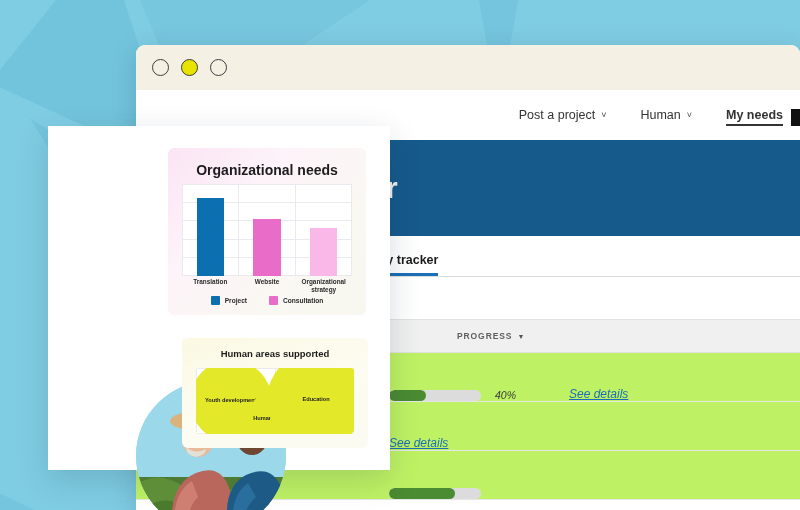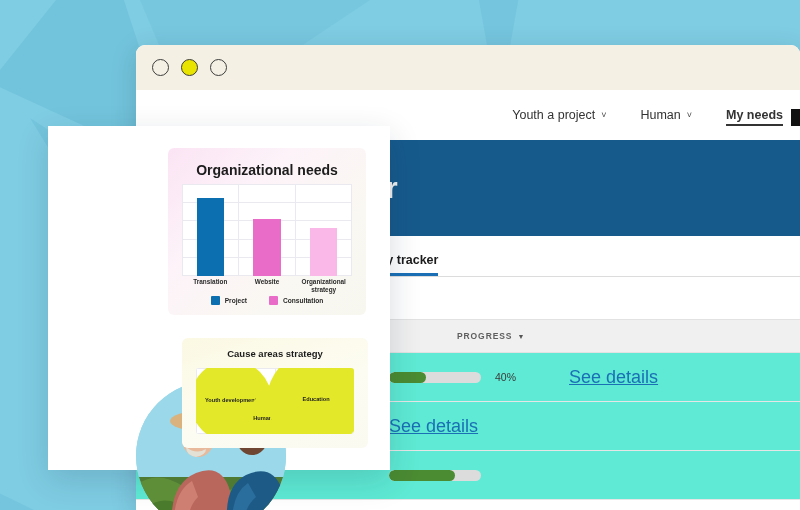--- a/index.html
+++ b/index.html
@@ -63,28 +63,28 @@
   .thead{height:32px;background:#f0f0f0;display:flex;align-items:center;
          border-top:1px solid #e2e2e2;border-bottom:1px solid #e2e2e2;gap:34px;}
   .th{font-size:8.5px;letter-spacing:.9px;color:#5e5e5e;font-weight:700;
       display:flex;align-items:center;gap:5px;}
   .caret{font-size:7px;color:#555;}
   .c-name{width:128px;padding-left:24px;box-sizing:border-box;}
   .c-date{width:125px;}
   .c-prog{width:180px;}
   .c-del{width:200px;}
 
-  .row{height:48px;background:#5eead4;display:flex;align-items:center;
-       border-bottom:1px solid #e6e6e6;font-size:12.5px;color:#262626;}
+  .row{height:48px;background:#bef264;display:flex;align-items:flex-end;
+       border-bottom:1px solid #e6e6e6;font-size:12.5px;color:#262626;font-style:italic;}
   .row .c-name{color:#1d1d1d;}
   .pbwrap{display:flex;align-items:center;gap:14px;}
   .pbar{width:92px;height:11px;border-radius:6px;background:#dcdcdc;overflow:hidden;}
   .pfill{height:100%;background:#4b8b32;border-radius:6px;}
   .ppct{font-size:10.5px;color:#3a3a3a;}
-  .link{color:#1a6fb5;text-decoration:underline;font-size:18px;}
+  .link{color:#1a6fb5;text-decoration:underline;font-size:12px;}
 
   
   .overlay{
     position:absolute;left:48px;top:126px;width:342px;height:344px;
     background:#fff;box-shadow:0 10px 30px rgba(20,40,60,.16);
   }
 
   
   .barcard{
     position:absolute;left:120px;top:22px;width:198px;height:167px;
@@ -144,21 +144,21 @@
 <div class="browser">
 
   <div class="chrome">
     <span class="dot"></span>
     <span class="dot yellow"></span>
     <span class="dot"></span>
   </div>
 
   <div class="nav">
     <div class="navitem">
-      <span>Youth a project</span>
+      <span>Post a project</span>
       <span class="chev">˅</span>
     </div>
     <div class="navitem">
       <span>Human</span>
       <span class="chev">˅</span>
     </div>
     <div class="navitem active">
       <span>My needs</span>
     </div>
     <div class="cursor"></div>
@@ -296,21 +296,21 @@
         <ellipse cx="116" cy="56" rx="16" ry="18" fill="#6f4631"></ellipse>
         <path d="M100 50 q4 -20 22 -18 q16 2 14 18 q-18 -8 -36 0 Z" fill="#1b2b4a"></path>
         <ellipse cx="117" cy="40" rx="19" ry="11" fill="#1b2b4a"></ellipse>
       </g>
       <circle cx="30" cy="140" r="6" fill="#7fae4b"></circle>
       <circle cx="46" cy="146" r="5" fill="#8fbd57"></circle>
     </svg>
   </div>
 
   <div class="bubcard">
-    <h2>Cause areas strategy</h2>
+    <h2>Human areas supported</h2>
     <div class="bplot">
       <div class="grid-h" style="top:0px"></div>
       <div class="grid-h" style="top:22px"></div>
       <div class="grid-h" style="top:44px"></div>
       <div class="grid-h" style="top:65px"></div>
       <div class="grid-v" style="left:0px"></div>
       <div class="grid-v" style="left:40px"></div>
       <div class="grid-v" style="left:79px"></div>
       <div class="grid-v" style="left:118px"></div>
       <div class="grid-v" style="left:157px"></div>

